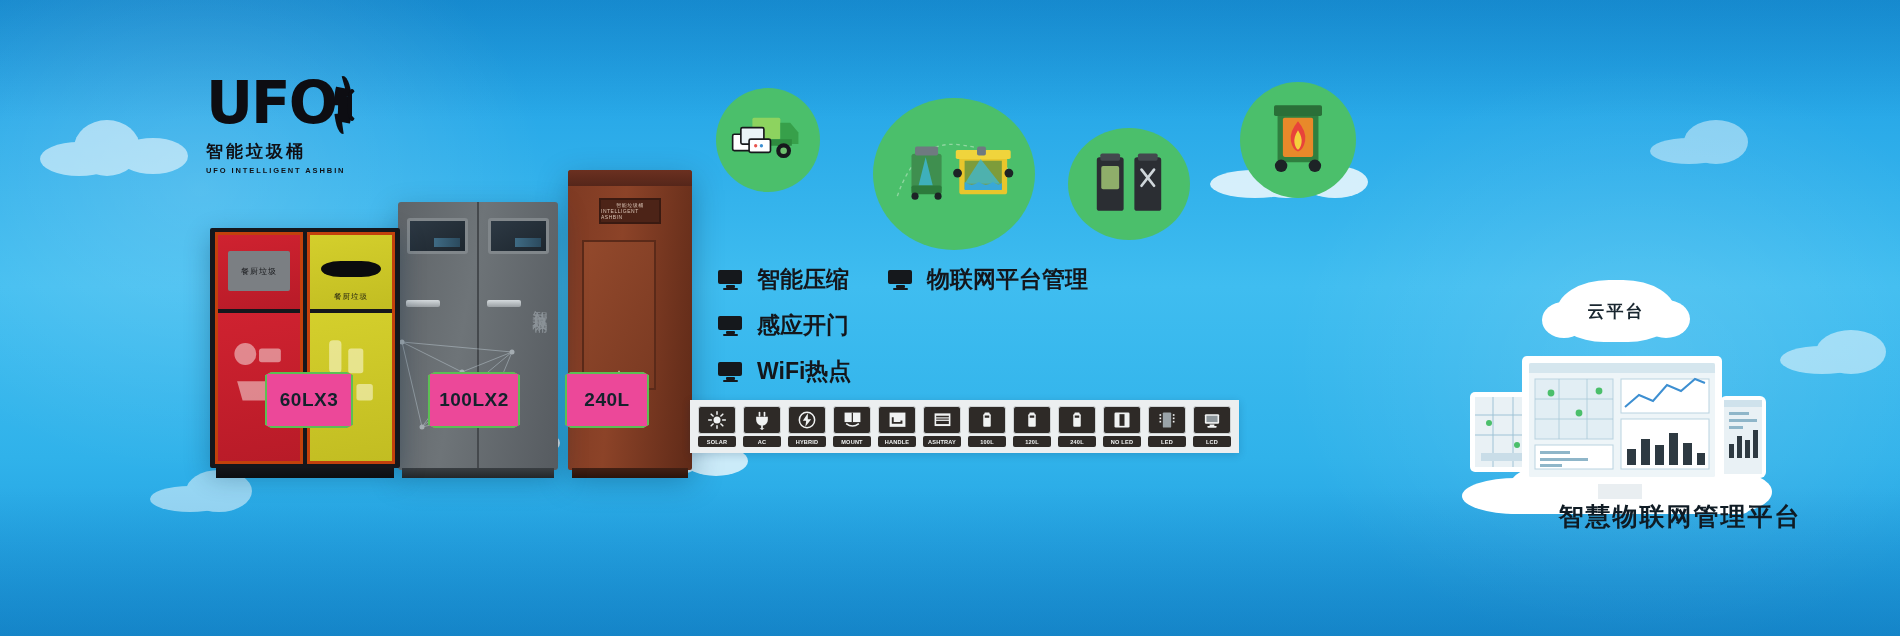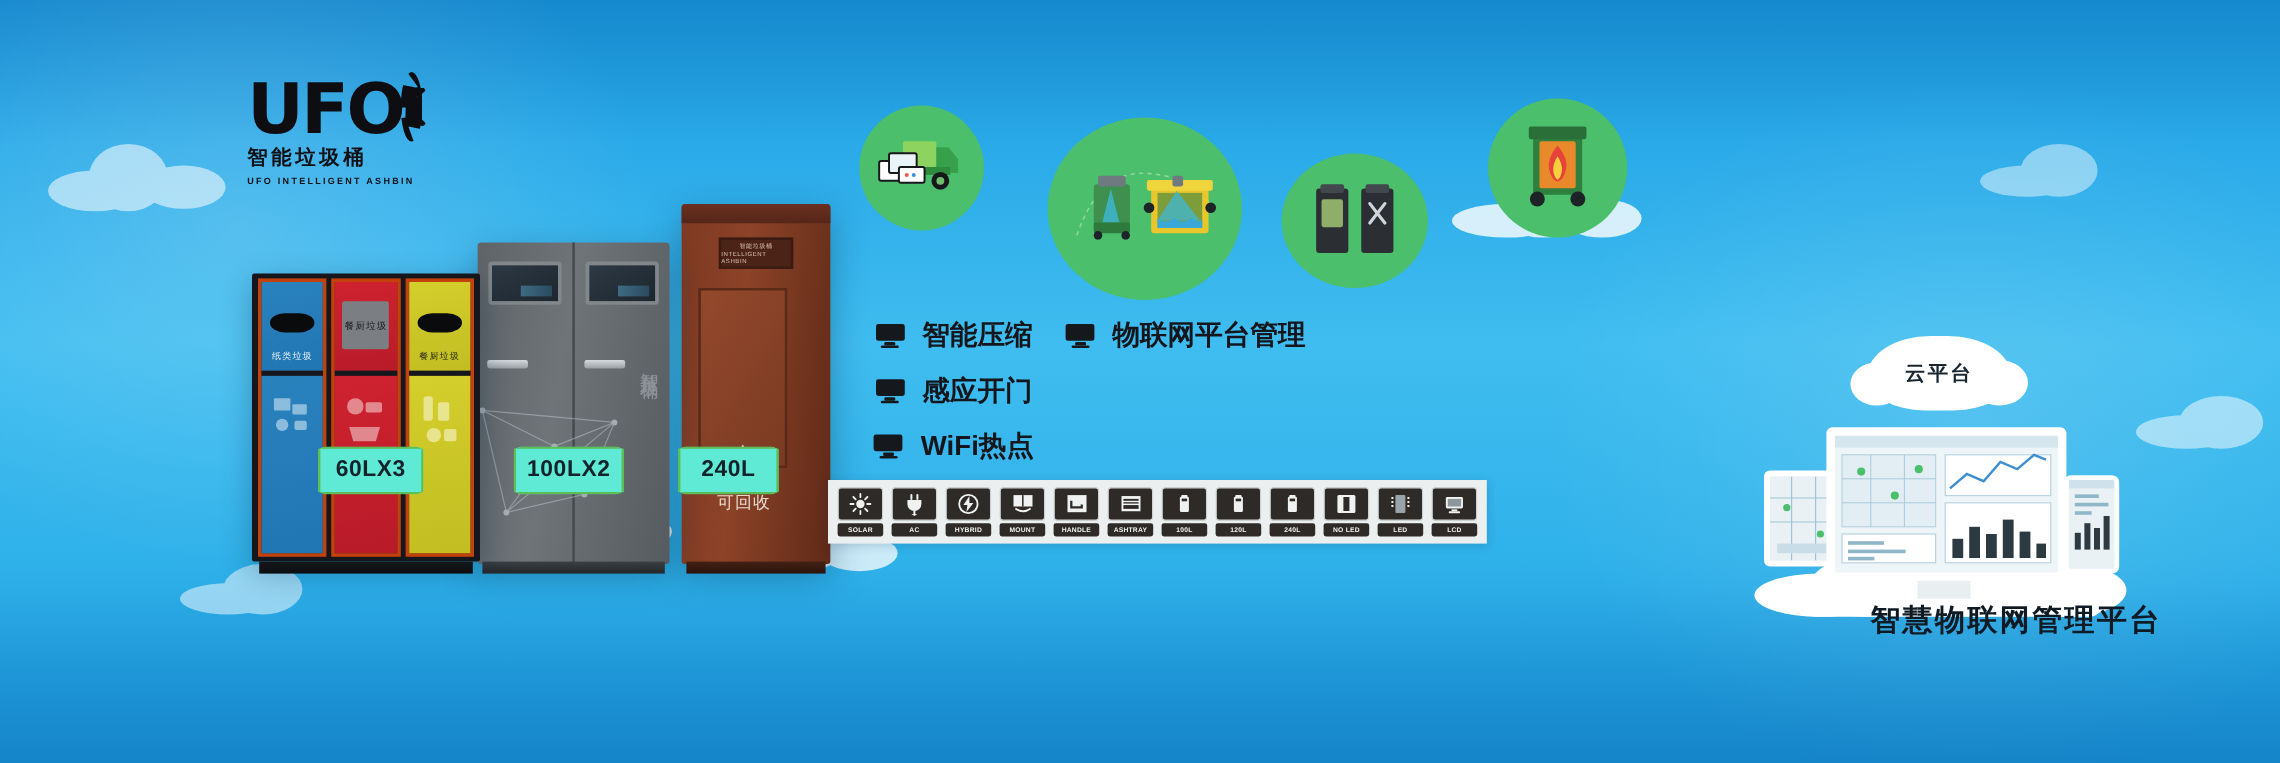--- a/index.html
+++ b/index.html
@@ -19,21 +19,21 @@
       background:radial-gradient(ellipse at center, rgba(255,255,255,.13), rgba(255,255,255,0) 66%); }
   .sky-dark-b { position:absolute; left:0; bottom:0; width:100%; height:150px;
       background:linear-gradient(180deg, rgba(8,90,150,0) 0%, rgba(8,92,152,.30) 100%); }
   .sky-dark-t { position:absolute; left:0; top:0; width:100%; height:120px;
       background:linear-gradient(180deg, rgba(10,95,160,.28) 0%, rgba(10,95,160,0) 100%); }
   .cloudgrp { position:absolute; opacity:.92; }
   .cloudgrp i { position:absolute; display:block; background:#fff; border-radius:50%; }
 
   
   .logo { position:absolute; left:206px; top:56px; width:120px; }
-  .logo-row { display:flex; align-items:flex-end; height:62px; }
+  .logo-row { display:flex; align-items:flex-start; height:62px;margin-top:20px; }
   .logo-uf { font-family:"DejaVu Sans",sans-serif; font-weight:bold; font-size:58px;
       letter-spacing:-2px; color:#0d0d12; line-height:54px; }
   .logo-ring { position:relative; width:58px; height:58px; margin-left:-2px; }
   .logo-ring .outer { position:absolute; inset:0; border-radius:50%;
       border:9px dashed #0d0d12; }
   .logo-ring .inner { position:absolute; inset:13px; border-radius:50%;
       border:5px solid #0d0d12; border-right-color:transparent; }
   .logo-cn { font-size:17px; font-weight:bold; color:#101015; letter-spacing:3px;
       margin-top:2px; white-space:nowrap; }
   .logo-en { font-size:7.5px; font-weight:bold; color:#101015; letter-spacing:1.9px;
@@ -94,31 +94,31 @@
   .brown .sign span { font-size:5px; color:#d9c3b4; letter-spacing:.5px; }
   .brown .sidepanel { position:absolute; left:14px; top:70px; width:74px; height:150px;
       background:linear-gradient(120deg,#93492c,#7a3a22); border:2px solid #5b2a19; }
   .brown .recyc { position:absolute; left:30px; top:196px; width:42px; height:42px; opacity:.85; }
   .brown .rtxt { position:absolute; left:0; top:240px; width:104px; text-align:center;
       font-size:14px; color:#e8d9cf; letter-spacing:1px; }
   .brown-base { position:absolute; left:392px; top:318px; width:116px; height:10px;
       background:linear-gradient(180deg,#432014,#2b140c); }
 
   
-  .ribbon { position:absolute; height:40px; background:#5eead4; border:2px solid #5cbf54;
+  .ribbon { position:absolute; height:56px; background:#ec4899; border:2px solid #5cbf54;
       display:flex; align-items:center; justify-content:center;
       font-size:19px; font-weight:bold; color:#14222c; letter-spacing:.5px;
       clip-path:polygon(0 6%,7% 0,93% 0,100% 6%,100% 94%,93% 100%,7% 100%,0 94%); }
 
   
   .gcircle { position:absolute; border-radius:50%; background:#4bbf6b;
       display:flex; align-items:center; justify-content:center; }
 
   
-  .feat { position:absolute; display:flex; flex-direction:column; gap:15px;align-items:center; }
+  .feat { position:absolute; display:flex; flex-direction:column; gap:15px; }
   .feat .row { display:flex; align-items:center; gap:15px; }
   .mon { width:24px; height:19px; position:relative; flex:none; }
   .mon .sc { width:24px; height:14px; background:#15181c; border-radius:2px; }
   .mon .st { width:9px; height:3px; background:#15181c; margin:1px auto 0; border-radius:1px; }
   .mon .bs { width:15px; height:2px; background:#15181c; margin:0 auto; border-radius:1px; }
   .feat .lbl { font-size:23px; font-weight:bold; color:#14161b; white-space:nowrap; }
 
   
   .strip { position:absolute; background:#eceff0; display:flex; align-items:center;
       padding:6px 8px; gap:7px; box-shadow:0 2px 8px rgba(0,40,70,.18); }
@@ -251,36 +251,20 @@
       </div>
       <div class="door">
         <div class="scr"></div>
         <div class="hnd"></div>
         <div class="vtxt">智慧垃圾桶</div>
       </div>
     </div>
     <div class="gray-base"></div>
 
     <div class="tri">
-      <div class="panel c-blue">
-        <div class="p-top">
-          <div class="slot"></div>
-          <div class="ptxt">纸类垃圾</div>
-        </div>
-        <div class="p-bot">
-          <svg class="glyph" viewBox="0 0 60 80">
-            <g fill="#dfeef8">
-                <rect x="12" y="22" width="16" height="12" rx="1"></rect>
-            <rect x="30" y="28" width="14" height="10" rx="1"></rect>
-            <circle cx="20" cy="48" r="6"></circle>
-                <rect x="32" y="44" width="12" height="9" rx="2"></rect>
-              </g>
-          </svg>
-        </div>
-      </div>
       <div class="panel c-red">
         <div class="p-top">
           <div class="plate">餐厨垃圾</div>
         </div>
         <div class="p-bot">
           <svg class="glyph" viewBox="0 0 60 80">
             <g fill="#f6dede">
                 <circle cx="20" cy="30" r="8"></circle>
                 <rect x="30" y="26" width="16" height="10" rx="2"></rect>
             <path d="M14 50 h30 l-4 14 h-22 Z"></path>

